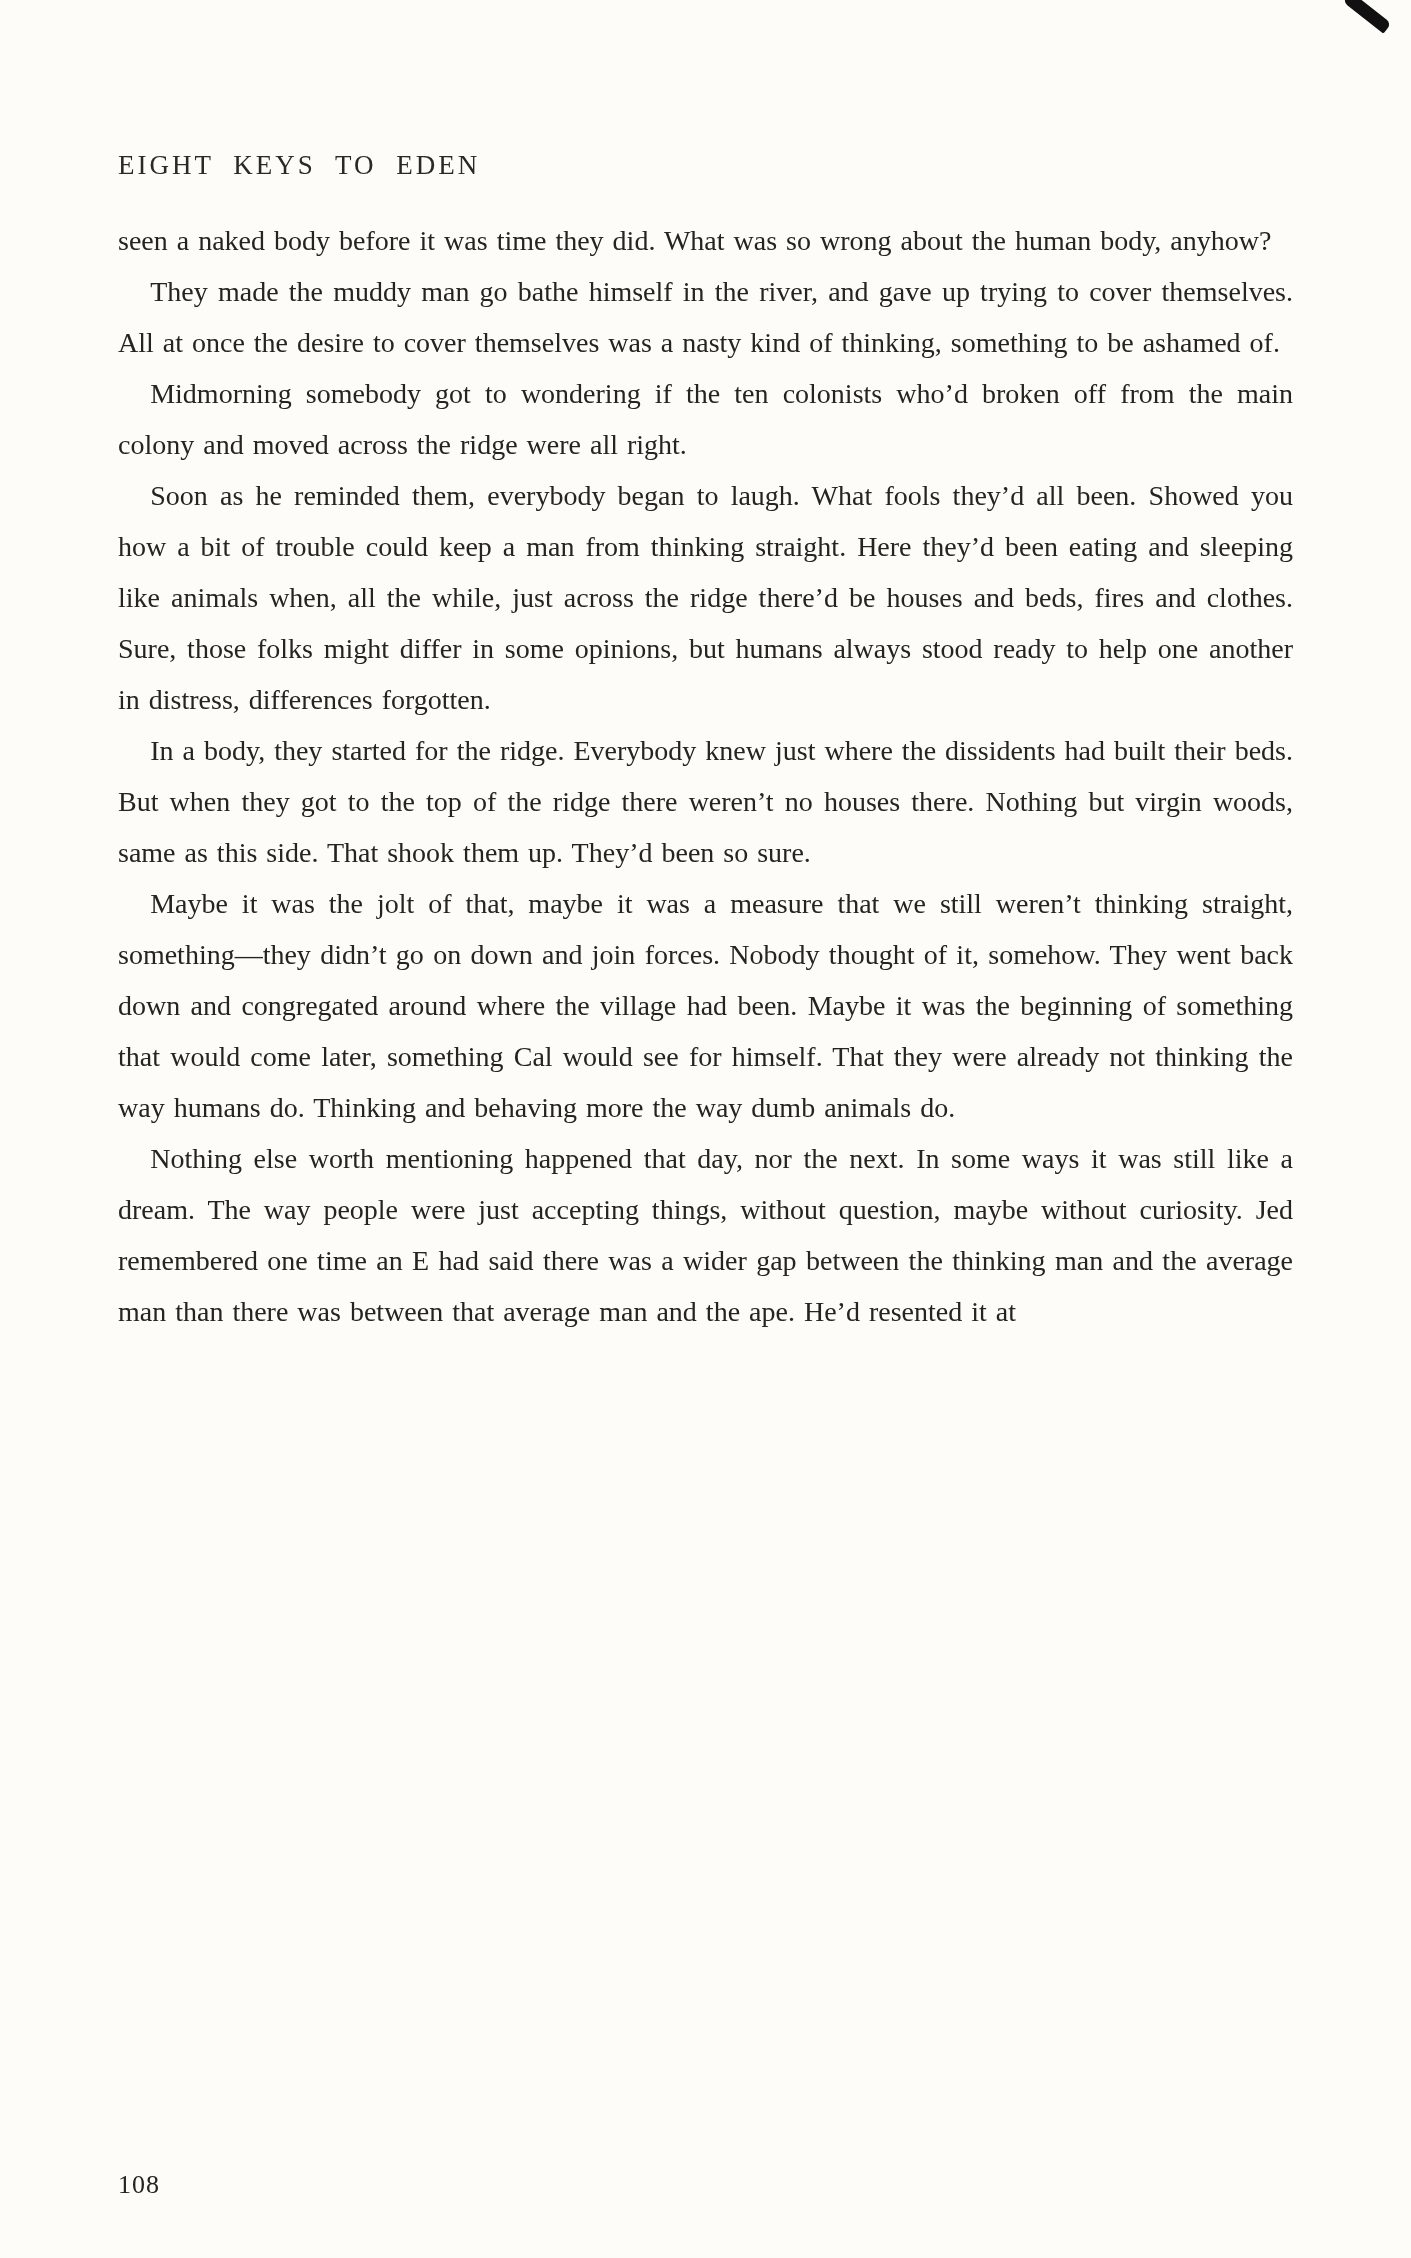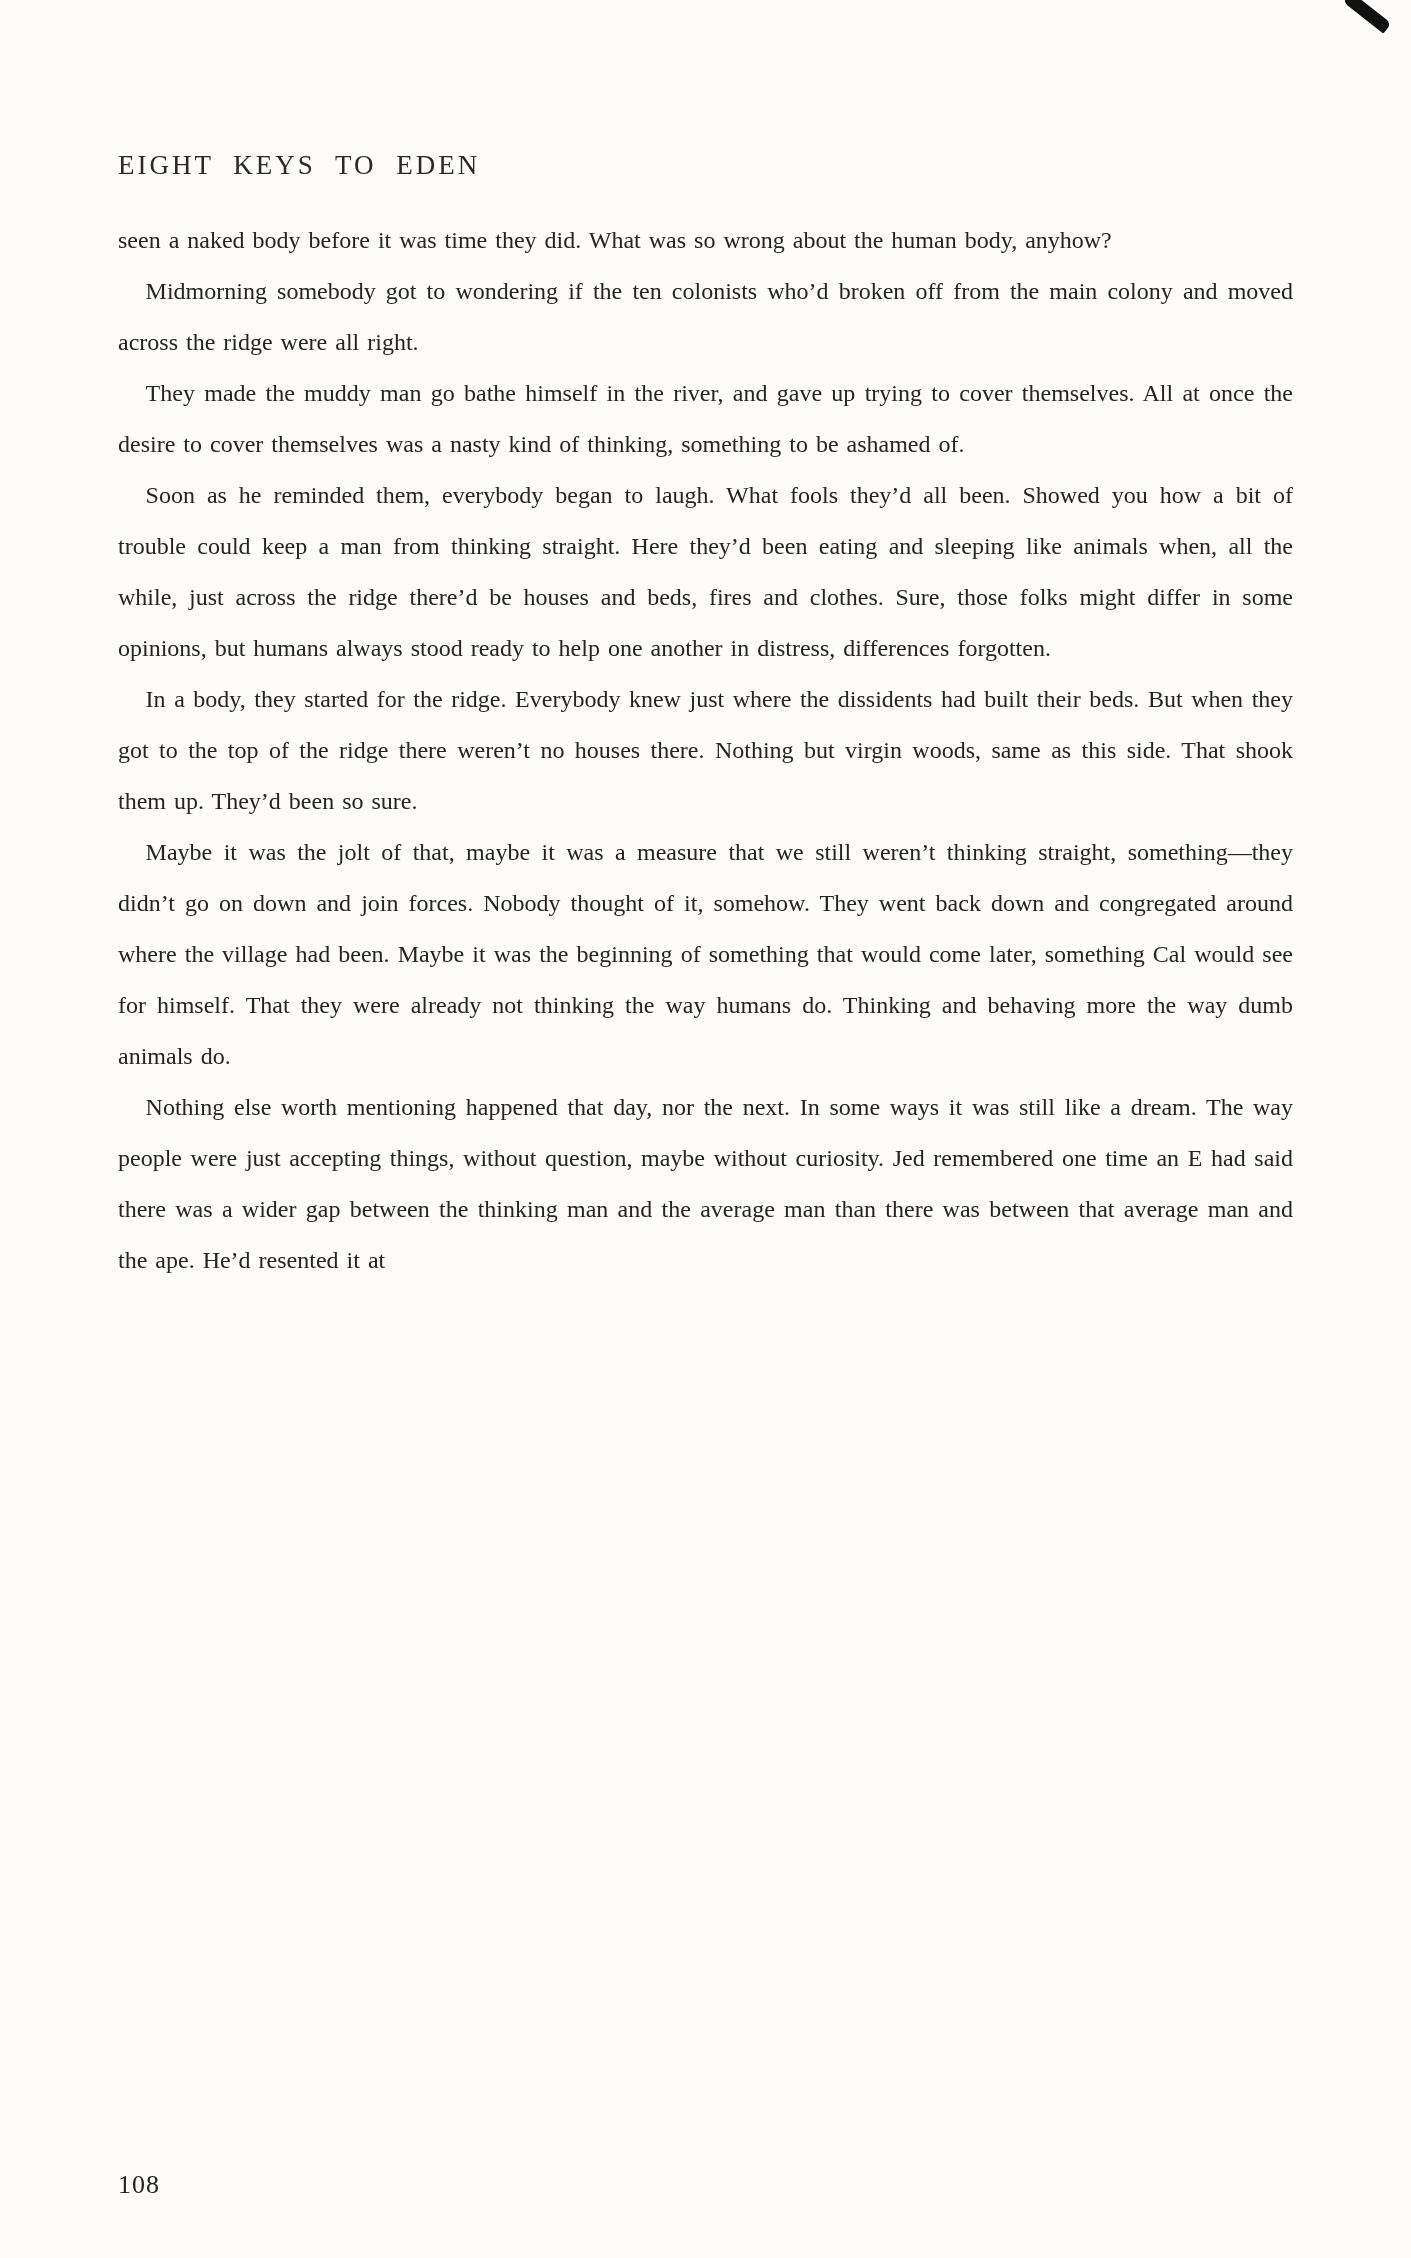--- a/index.html
+++ b/index.html
@@ -31,21 +31,21 @@
   }
   .running-header {
     font-size: 27px;
     letter-spacing: 3px;
     word-spacing: 10px;
     color: #2b2925;
     margin: 0 0 34px 0;
     font-weight: 400;
   }
   .text-block {
-    font-size: 24px;
+    font-size: 28px;
     line-height: 51px;
     text-align: justify;
     text-justify: inter-word;
   }
   .text-block p {
     margin: 0;
     word-spacing: 2px;
   }
   .text-block p.indent {
     text-indent: 1.15em;
@@ -62,22 +62,22 @@
 </head>
 <body>
 
 <div class="page">
   <div class="corner-mark"></div>
 
   <div class="running-header">EIGHT KEYS TO EDEN</div>
 
   <div class="text-block">
       <p class="">seen a naked body before it was time they did. What was so wrong about the human body, anyhow?</p>
+      <p class="indent">They made the muddy man go bathe himself in the river, and gave up trying to cover themselves. All at once the desire to cover themselves was a nasty kind of thinking, something to be ashamed of.</p>
       <p class="indent">Midmorning somebody got to wondering if the ten colonists who’d broken off from the main colony and moved across the ridge were all right.</p>
-      <p class="indent">They made the muddy man go bathe himself in the river, and gave up trying to cover themselves. All at once the desire to cover themselves was a nasty kind of thinking, something to be ashamed of.</p>
       <p class="indent">Soon as he reminded them, everybody began to laugh. What fools they’d all been. Showed you how a bit of trouble could keep a man from thinking straight. Here they’d been eating and sleeping like animals when, all the while, just across the ridge there’d be houses and beds, fires and clothes. Sure, those folks might differ in some opinions, but humans always stood ready to help one another in distress, differences forgotten.</p>
       <p class="indent">In a body, they started for the ridge. Everybody knew just where the dissidents had built their beds. But when they got to the top of the ridge there weren’t no houses there. Nothing but virgin woods, same as this side. That shook them up. They’d been so sure.</p>
       <p class="indent">Maybe it was the jolt of that, maybe it was a measure that we still weren’t thinking straight, something—they didn’t go on down and join forces. Nobody thought of it, somehow. They went back down and congregated around where the village had been. Maybe it was the beginning of something that would come later, something Cal would see for himself. That they were already not thinking the way humans do. Thinking and behaving more the way dumb animals do.</p>
       <p class="indent">Nothing else worth mentioning happened that day, nor the next. In some ways it was still like a dream. The way people were just accepting things, without question, maybe without curiosity. Jed remembered one time an E had said there was a wider gap between the thinking man and the average man than there was between that average man and the ape. He’d resented it at</p>
     </div>
 
   <div class="page-number">108</div>
 </div>
 
 </body></html>

